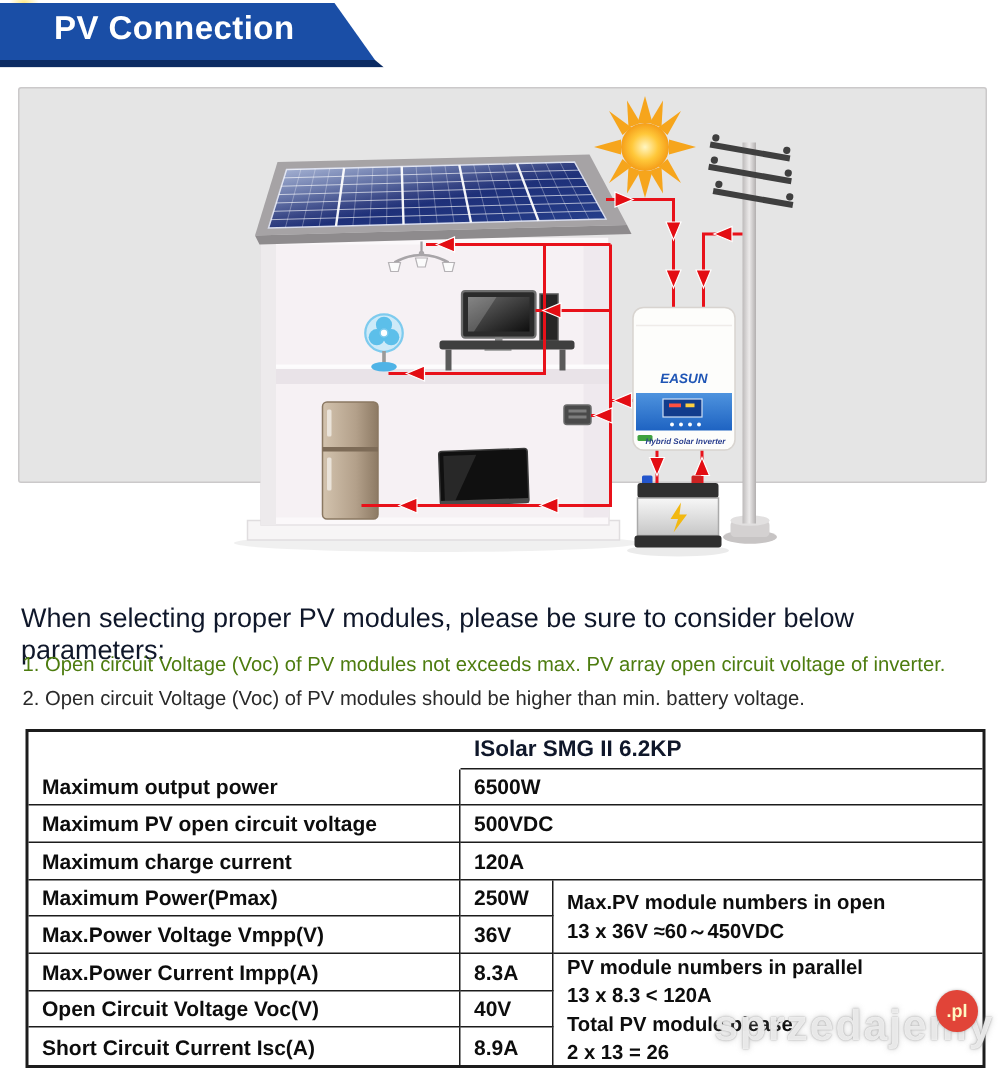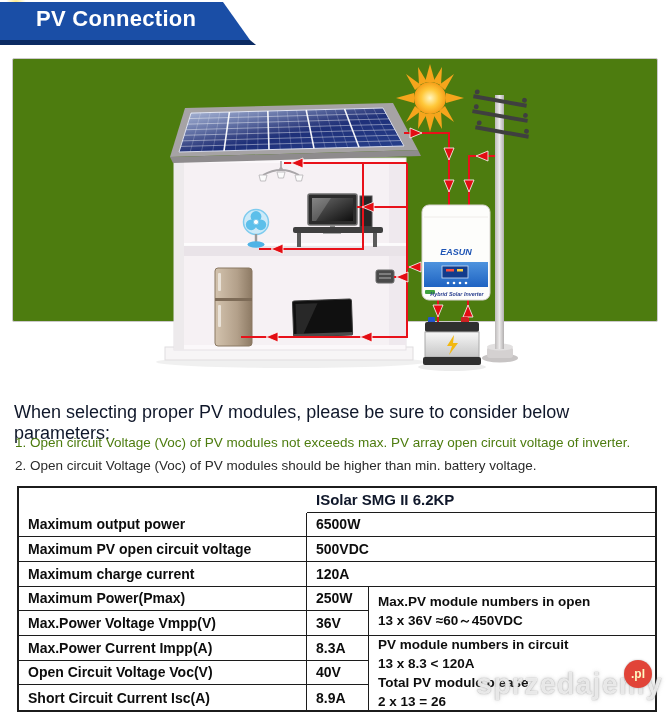--- a/index.html
+++ b/index.html
@@ -8,21 +8,21 @@
   
   .banner{position:absolute;left:0;top:2px;width:250px;height:38px;background:#1a4ea6;
           clip-path:polygon(0 0,223px 0,250px 100%,0 100%);}
   .banner-title{position:absolute;left:36px;top:0;height:38px;line-height:38px;
           color:#ffffff;font-size:22px;font-weight:bold;letter-spacing:.3px;}
   .banner-strip{position:absolute;left:0;top:40px;width:256px;height:5px;background:#0b2b63;
           clip-path:polygon(0 0,250px 0,256px 100%,0 100%);}
   .corner-smudge{position:absolute;left:6px;top:-3px;width:20px;height:9px;border-radius:50%;
           background:radial-gradient(ellipse,rgba(255,222,70,.65),rgba(255,222,70,0) 70%);}
   
-  .diagram{position:absolute;left:12px;top:58px;width:646px;height:264px;background:#4d7c0f;
+  .diagram{position:absolute;left:12px;top:58px;width:646px;height:264px;background:#e5e5e5;
           border:1px solid #cbc9ca;border-radius:2px;box-sizing:border-box;}
   .diagram svg{display:block;}
   
   .intro-heading{position:absolute;left:14px;top:402px;width:650px;font-size:18px;color:#0f172a;}
   .intro-item1{position:absolute;left:15px;top:435px;width:648px;font-size:13.5px;color:#4d7c0f;}
   .intro-item2{position:absolute;left:15px;top:458px;width:648px;font-size:13.5px;color:#2a2a2a;}
   
   .spec-table{position:absolute;left:17px;top:486px;width:640px;height:226px;
           display:grid;grid-template-columns:288px 62px 286px;grid-template-rows:repeat(9,1fr);
           border:2px solid #1c1c1c;box-sizing:border-box;color:#0d0d0d;}
@@ -319,21 +319,21 @@
     <span>Max.PV module numbers in open</span>
     <span>13 x 36V ≈60～450VDC</span>
   </div>
 
   <div class="c">Max.Power Voltage Vmpp(V)</div>
   <div class="c">36V</div>
 
   <div class="c">Max.Power Current Impp(A)</div>
   <div class="c">8.3A</div>
   <div class="c notes notes2 last-col last-row">
-    <span>PV module numbers in circuit</span>
+    <span>PV module numbers in parallel</span>
     <span>13 x 8.3 &lt; 120A</span>
     <span>Total PV module please</span>
     <span>2 x 13 = 26</span>
   </div>
 
   <div class="c">Open Circuit Voltage Voc(V)</div>
   <div class="c">40V</div>
 
   <div class="c last-row">Short Circuit Current Isc(A)</div>
   <div class="c last-row">8.9A</div>

